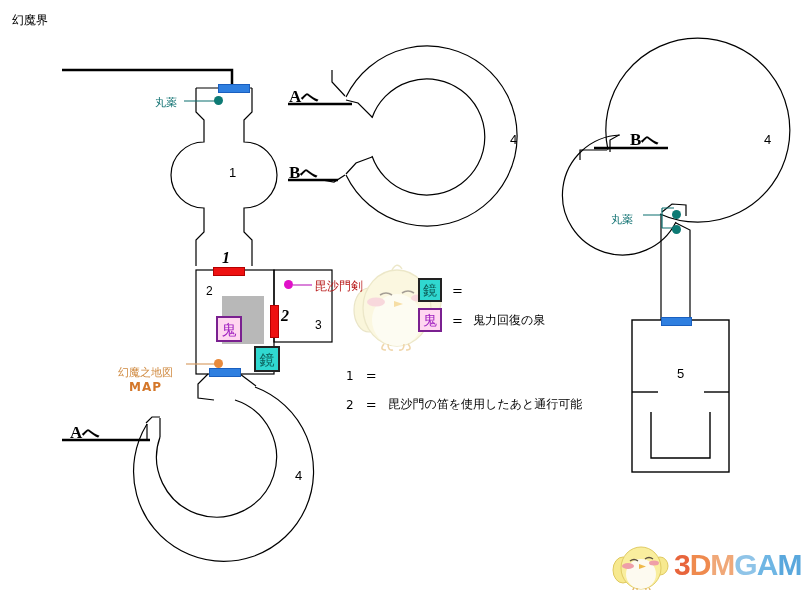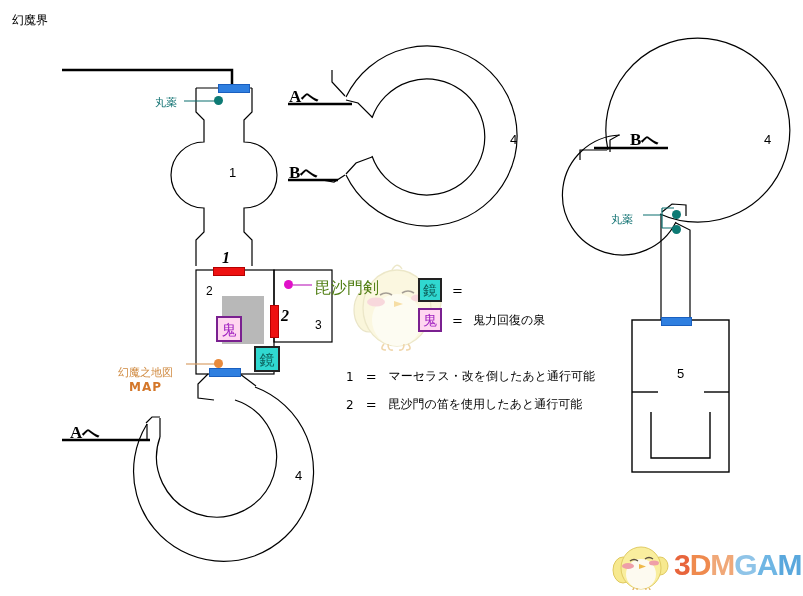--- a/index.html
+++ b/index.html
@@ -56,22 +56,22 @@
     color: #000000;
     font-family: "Liberation Serif", "DejaVu Serif", serif;
   }
 
   .teal-label {
     font-size: 11px;
     color: #0a6e6e;
     white-space: nowrap;
   }
   .magenta-label {
-    font-size: 16px;
-    color: #4d7c0f;
+    font-size: 12px;
+    color: #b91c1c;
     white-space: nowrap;
   }
   .orange-label {
     font-size: 11px;
     color: #d08a40;
     white-space: nowrap;
     text-align: center;
   }
   .orange-label .maptxt {
     display: block;
@@ -334,21 +334,20 @@
       <div class="icon-box legend-size icon-oni jp">鬼</div>
       <span class="legend-eq">=</span>
       <span class="legend-text jp">鬼力回復の泉</span>
     </div>
   </div>
 
   <div class="abs" style="left:346px; top:368px;">
     <div style="display:flex; align-items:center; gap:12px;">
       <span class="legend-text">1</span>
       <span class="legend-eq">=</span>
-      <span class="legend-text jp">マーセラス・改を倒したあと通行可能</span>
     </div>
   </div>
 
   <div class="abs" style="left:346px; top:396px;">
     <div style="display:flex; align-items:center; gap:12px;">
       <span class="legend-text">2</span>
       <span class="legend-eq">=</span>
       <span class="legend-text jp">毘沙門の笛を使用したあと通行可能</span>
     </div>
   </div>

